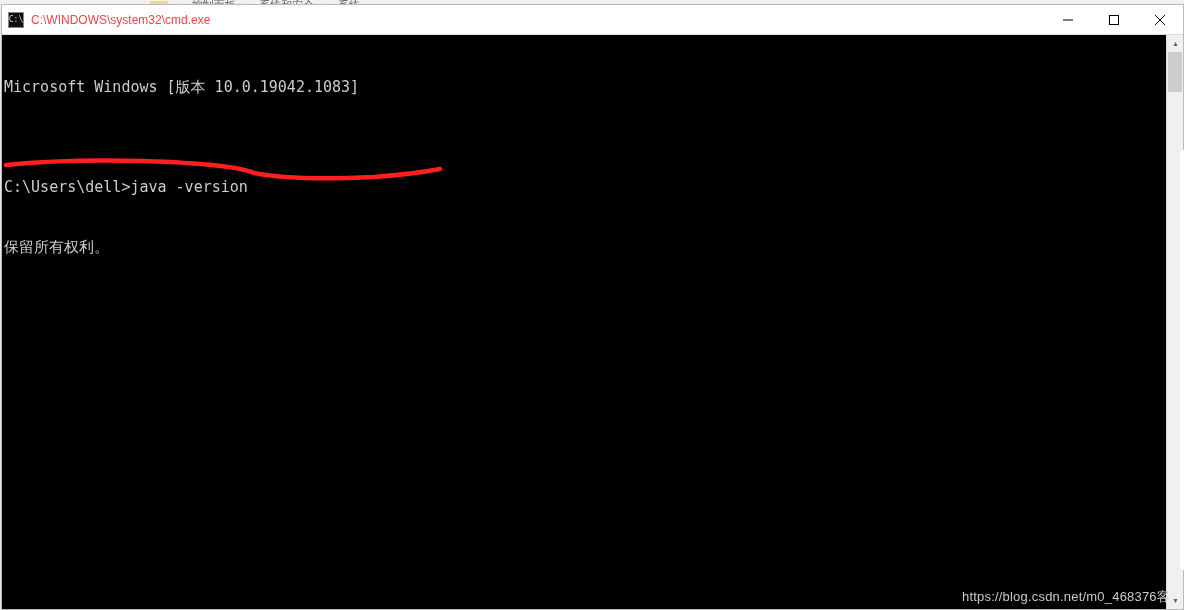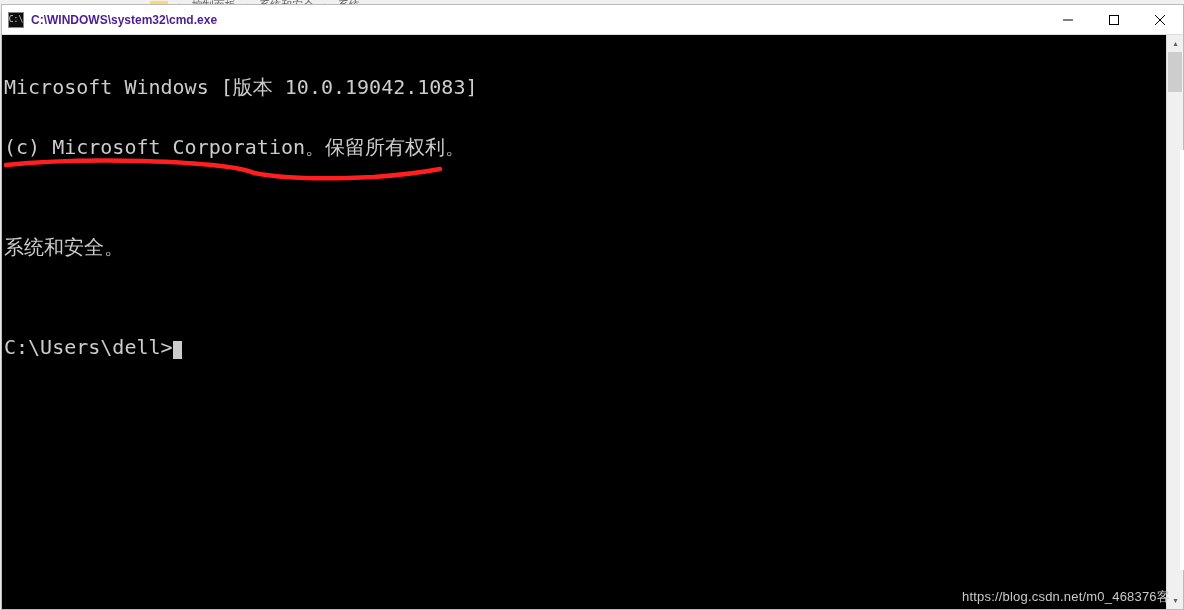--- a/index.html
+++ b/index.html
@@ -67,22 +67,21 @@
       font-size: 8px;
       font-family: monospace;
       display: flex;
       align-items: center;
       justify-content: center;
       margin-right: 7px;
       border: 1px solid #888;
     }
     .titlebar .title-text {
       font-size: 12px;
-      color: #4c1d95;
-      font-weight: bold;
+      color: #ef4444;
     }
     .window-controls {
       position: absolute;
       right: 0;
       top: 0;
       height: 30px;
       display: flex;
     }
     .win-btn {
       width: 46px;
@@ -101,21 +100,21 @@
       flex: 1;
       display: flex;
       background: #000;
       position: relative;
     }
     .terminal {
       flex: 1;
       background: #000;
       color: #cccccc;
       font-family: "NSimSun", "SimSun", "Consolas", monospace;
-      font-size: 20px;
+      font-size: 15px;
       line-height: 20px;
       padding: 2px 0 0 2px;
       white-space: pre;
       position: relative;
       overflow: hidden;
     }
     .terminal .line {
       display: block;
     }
     .cursor {
@@ -213,25 +212,24 @@
             <line x1="0" y1="0" x2="10" y2="10" stroke="#000" stroke-width="1"></line>
             <line x1="10" y1="0" x2="0" y2="10" stroke="#000" stroke-width="1"></line>
           </svg>
       </div>
     </div>
   </div>
 
   <div class="client-area">
     <div class="terminal">
       <span class="line">Microsoft Windows [版本 10.0.19042.1083]</span>
-      <span class="line">(c) Microsoft Corporation。保留所有权利。</span>
       <span class="line"></span>
-      <span class="line">系统和安全。</span>
+      <span class="line">C:\Users\dell&gt;java -version</span>
+      <span class="line">保留所有权利。</span>
       <span class="line"></span>
-      <span class="line"><span>C:\Users\dell&gt;</span><span class="cursor"></span></span>
 
       <svg class="annotation-underline" viewBox="0 0 440 30" preserveAspectRatio="none">
         <path d="M 2 12 Q 60 6, 140 8 Q 230 11, 250 20 Q 290 28, 370 24 Q 410 21, 436 16" stroke="#ff1f1f" stroke-width="4.5" fill="none" stroke-linecap="round"></path>
       </svg>
     </div>
 
     <div class="scrollbar">
       <div class="arrow up">▴</div>
       <div class="thumb"></div>
       <div class="arrow down">▾</div>

